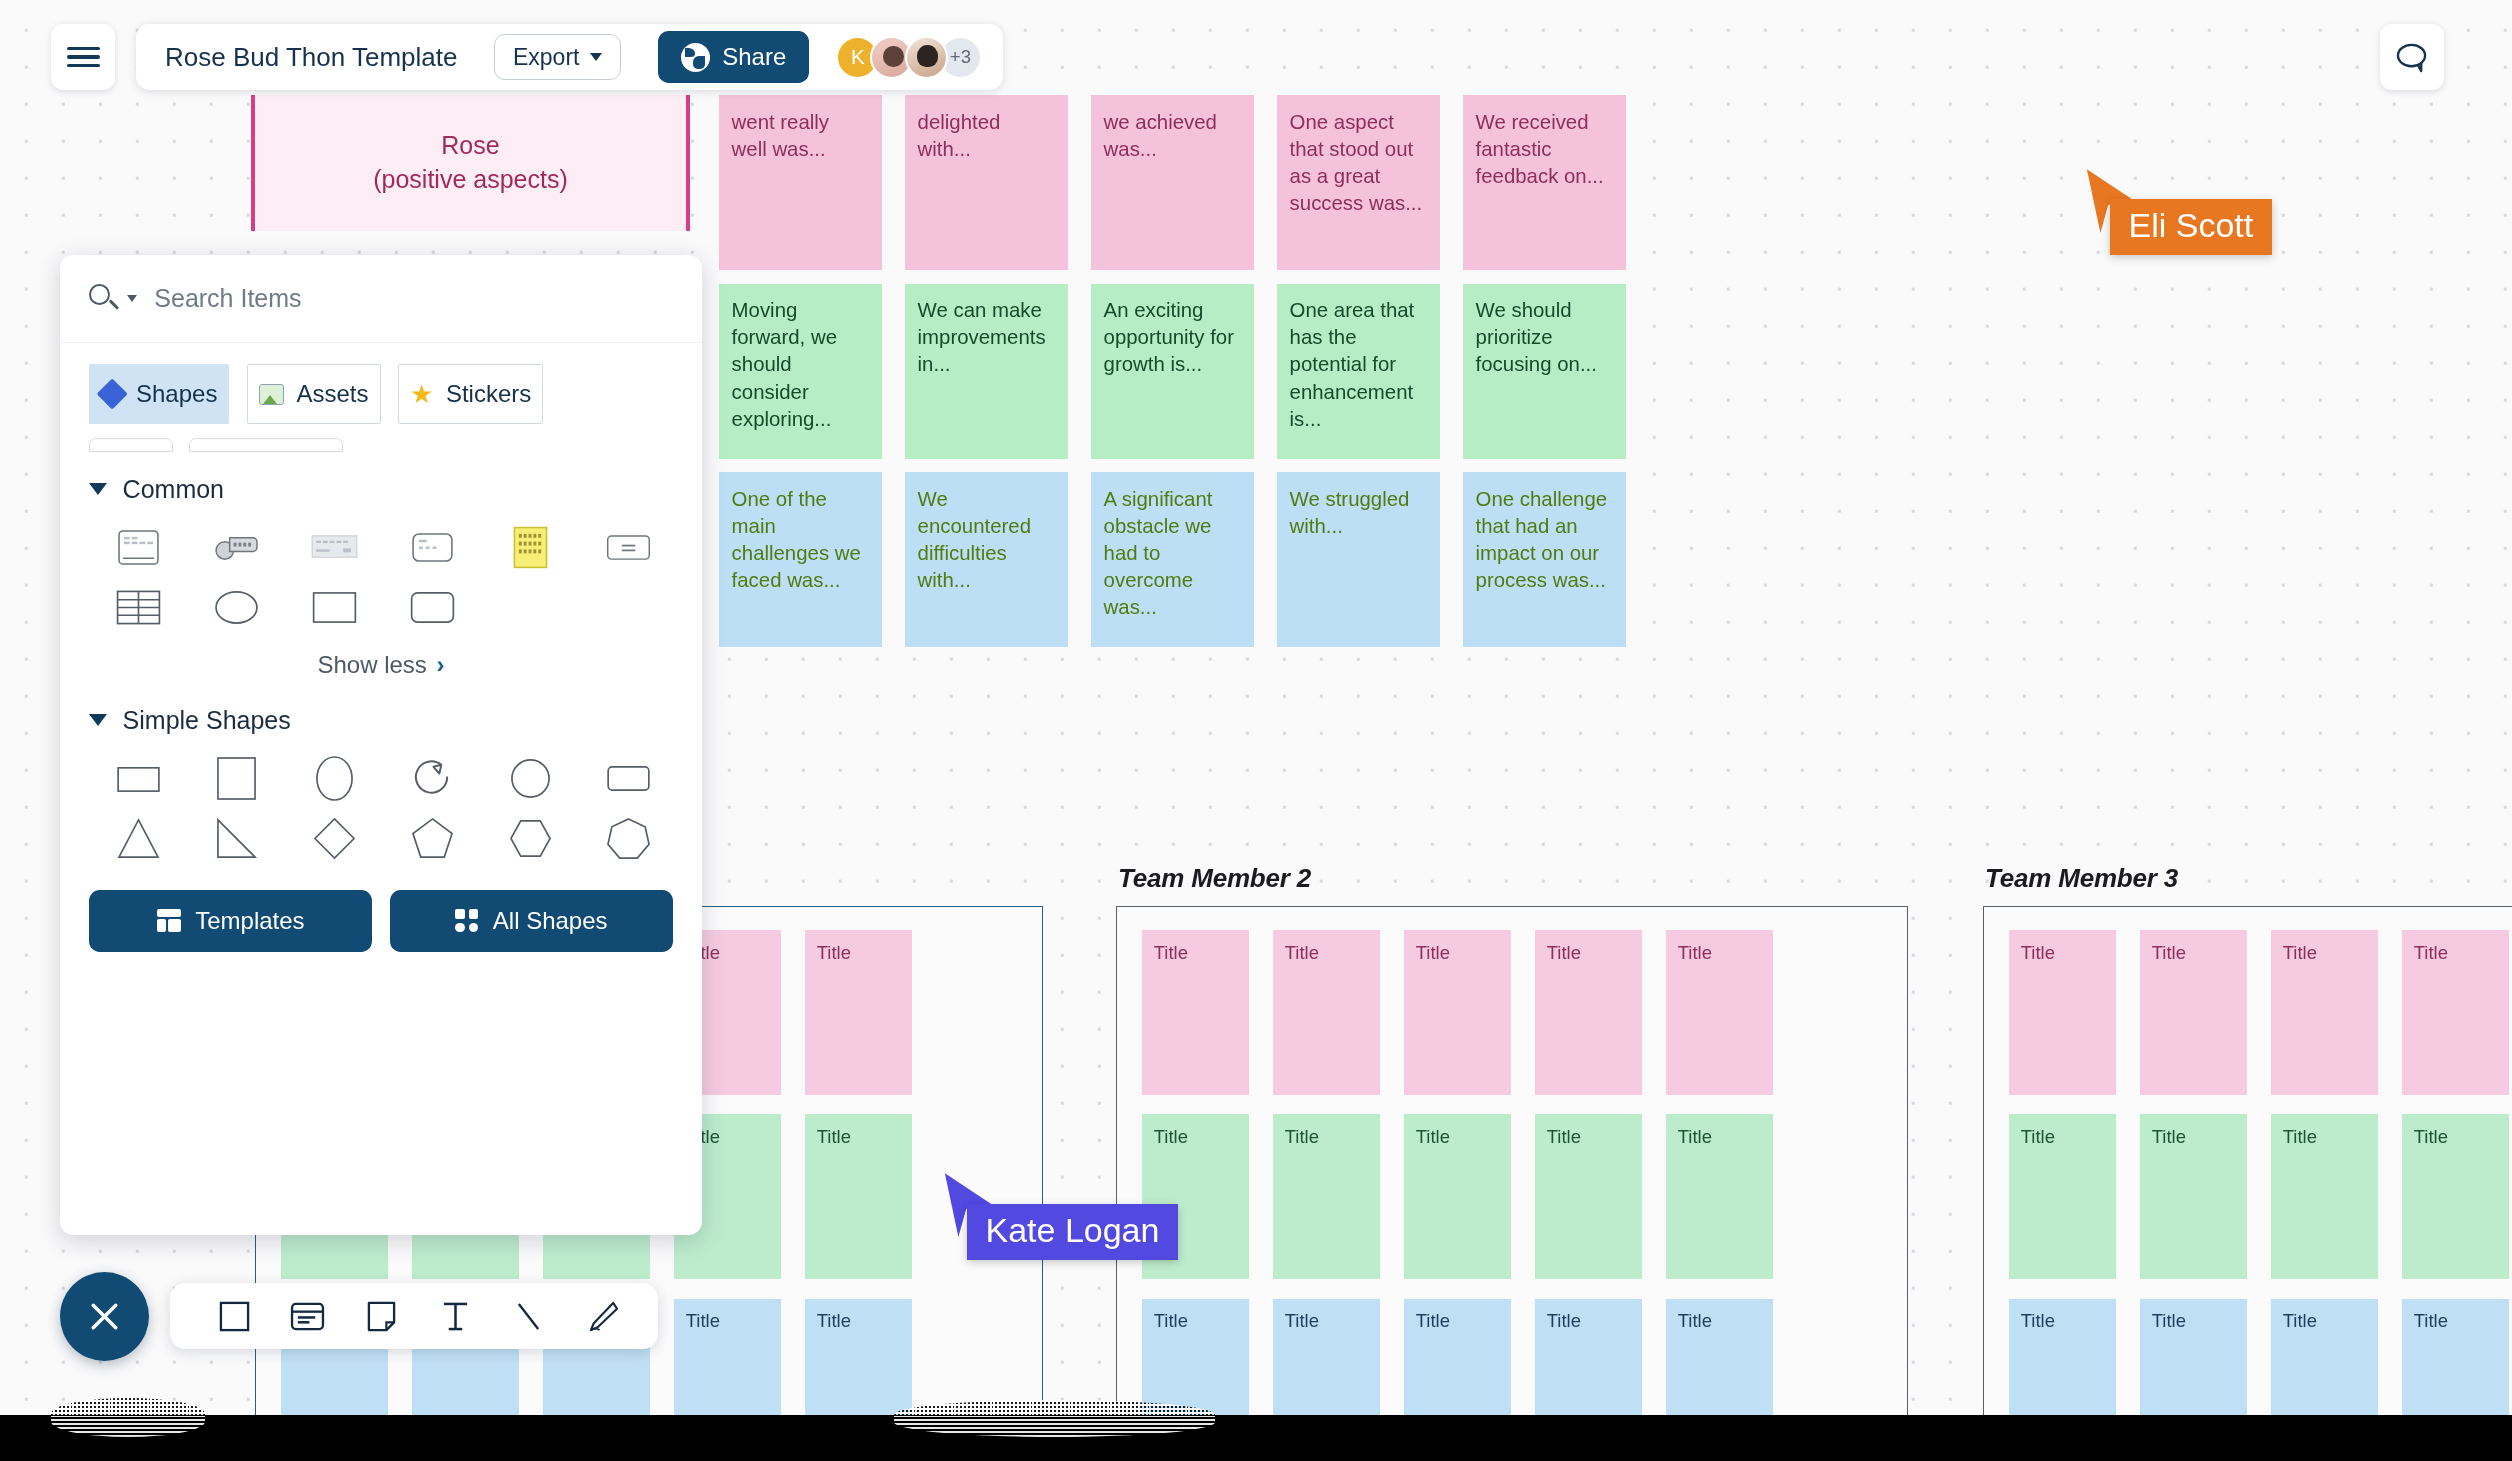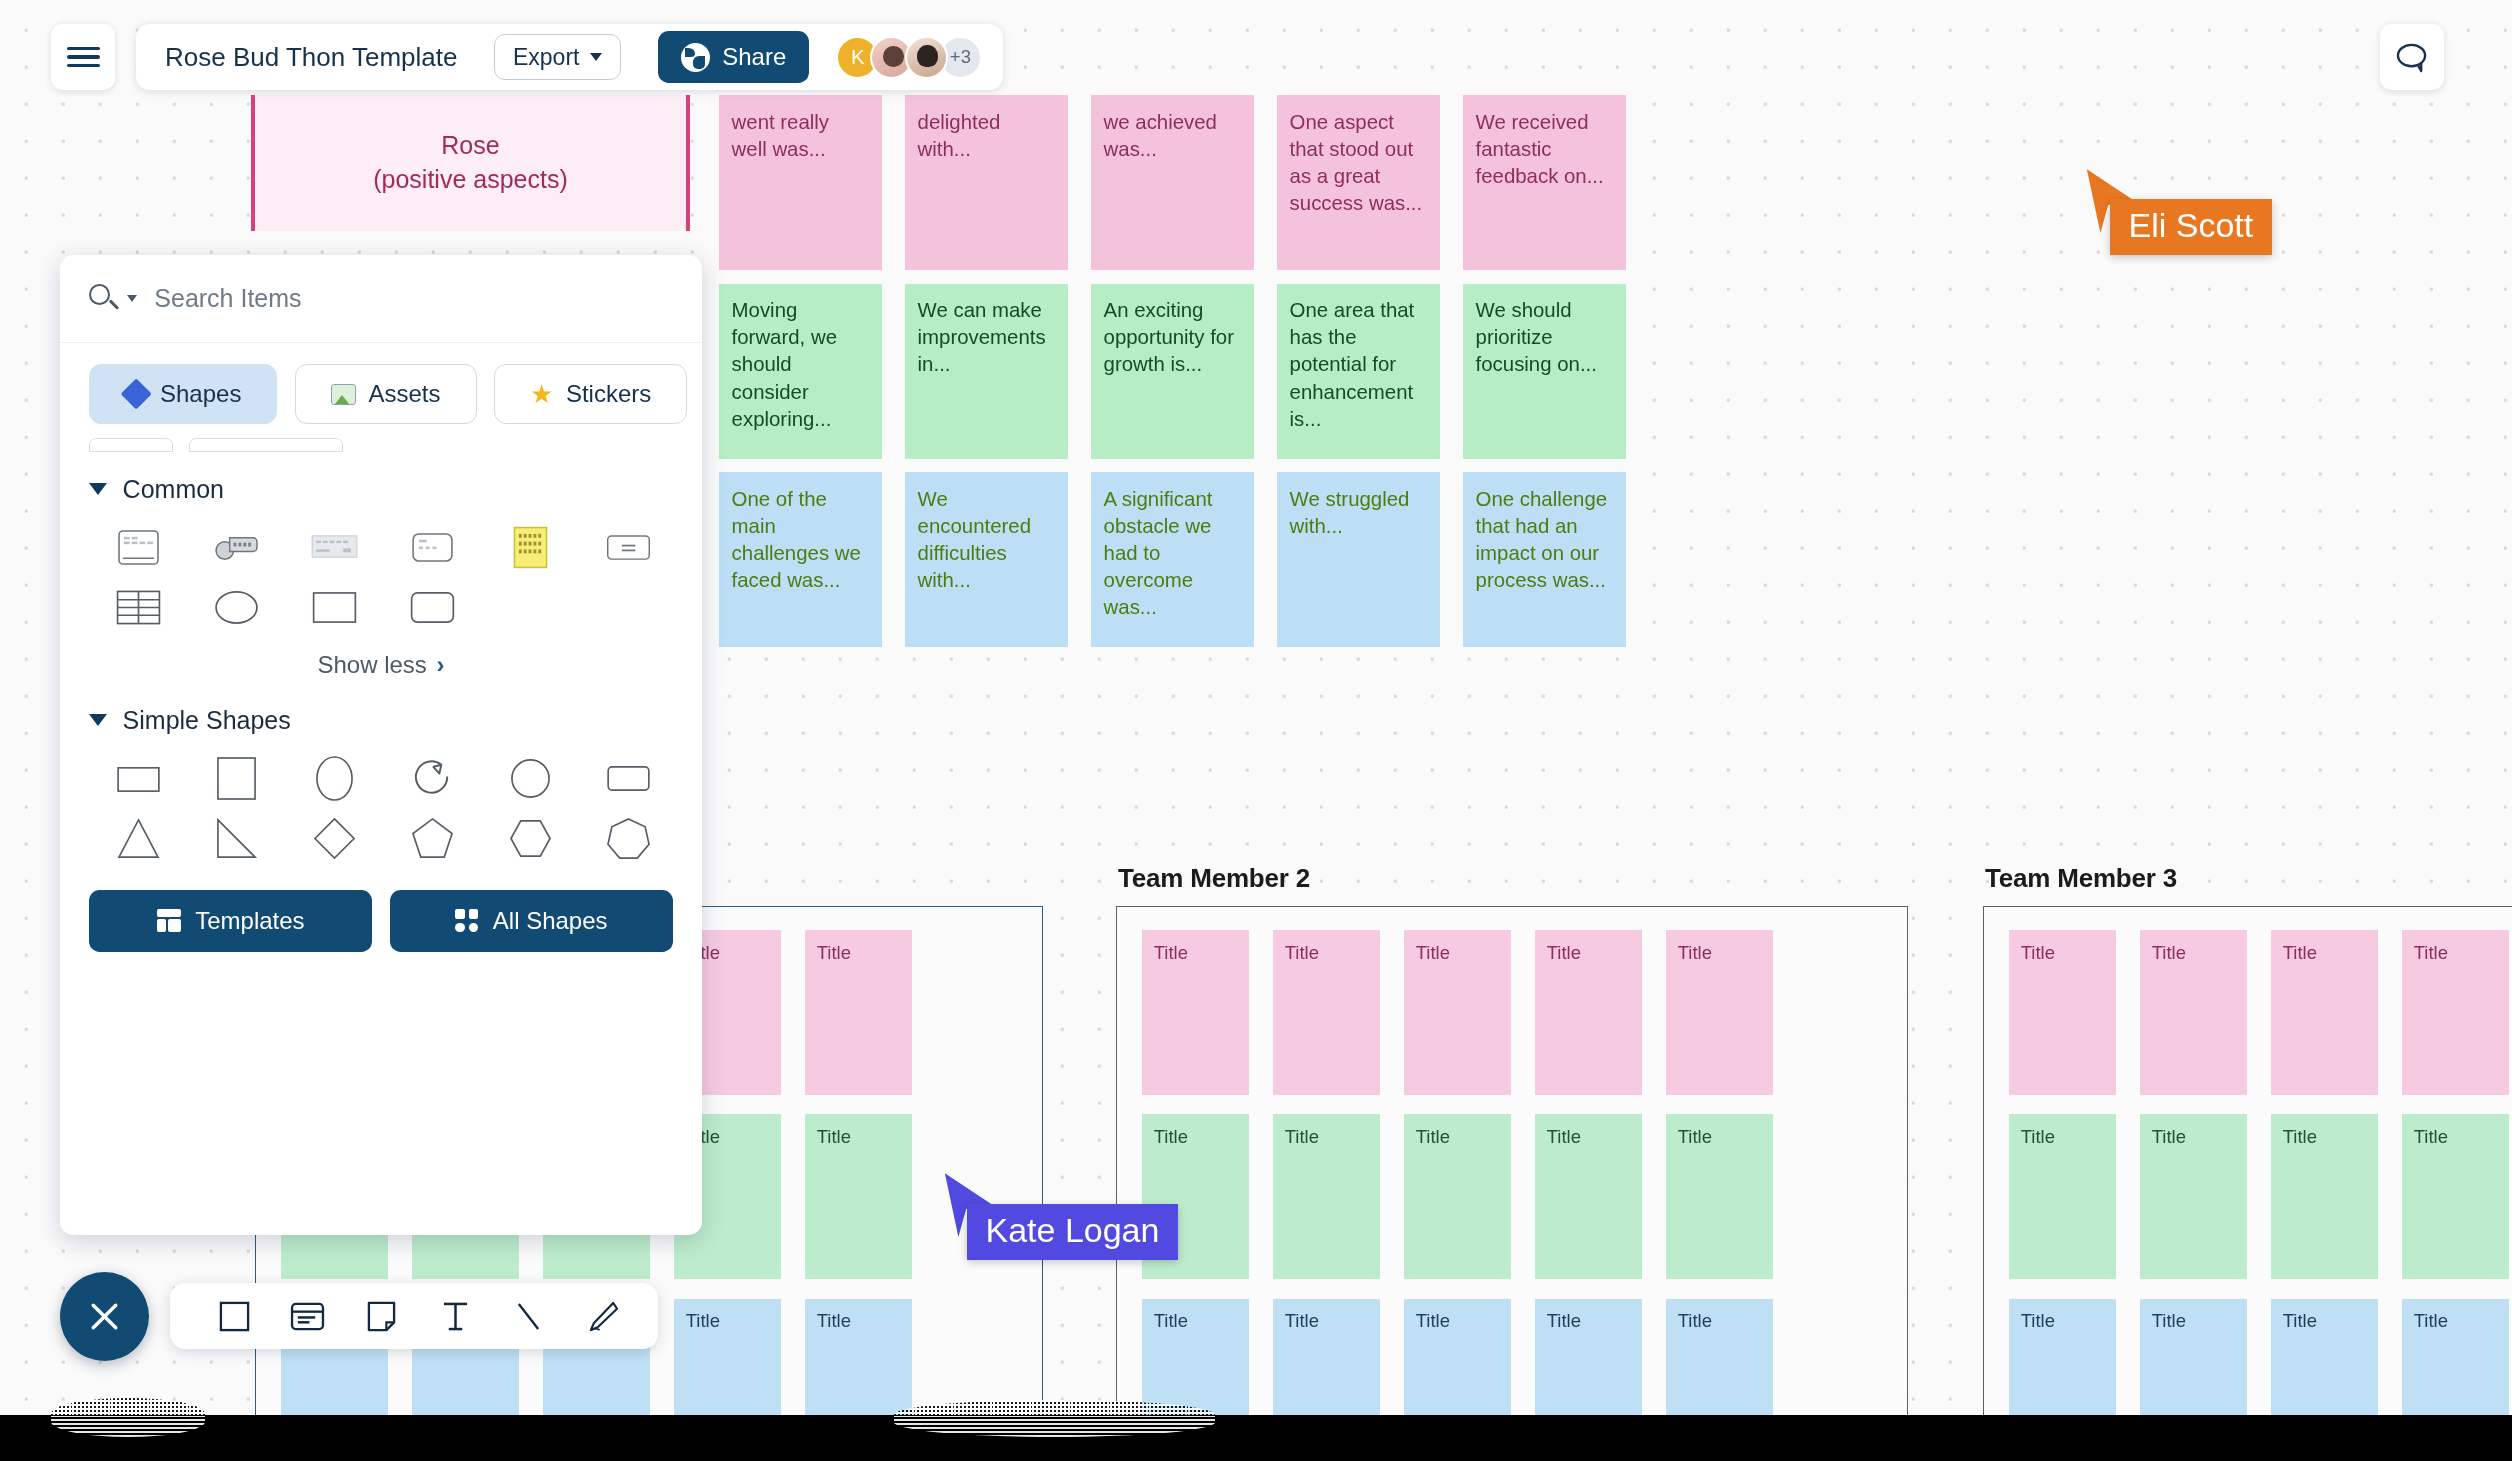--- a/index.html
+++ b/index.html
@@ -43,20 +43,21 @@
   }
   .note.pink  { background:#f5c2dc; color:#8d2e5c; }
   .note.green { background:#b6edc4; color:#17492a; }
   .note.blue  { background:#bcdff5; color:#4d7c0f; }
 
   
   .frame-title {
     position:absolute;
     font-size:26px; font-weight:bold; color:#1b1b1f;
     letter-spacing:-0.2px;
+    font-style:italic;
   }
   .frame {
     position:absolute;
     background:#fbfbfc;
     border:1.9px solid #5a6068;
   }
   .frame .fgrid { display:flex; gap:24px; padding:23px 25px; }
   .frame .fcol  { display:flex; flex-direction:column; gap:19.4px; }
   .tnote {
     width:107px; height:165px; padding:11.7px 11.7px;
@@ -150,21 +151,21 @@
   .mini-caret { width:0;height:0;border-left:5.8px solid transparent;border-right:5.8px solid transparent;border-top:7.8px solid #4b5a66; margin-left:8.8px;}
   #search-input {
     border:none; outline:none; font-size:25px; color:#3c4650;
     margin-left:17.5px; flex:1; font-family:inherit; background:transparent;
   }
   #search-input::placeholder{ color:#6f7b86; }
 
   #tabs { display:flex; gap:17.5px; padding:21.4px 29px 13.6px 29px; }
   .tab {
     display:flex; align-items:center; gap:12.6px;
-    height:60px; padding:0 35px; border-radius:12px;
+    height:60px; padding:0 11px; border-radius:2px;
     font-size:24px; color:#15314b; cursor:pointer;
     border:1.6px solid #d3d9e0; background:#fff; white-space:nowrap;
   }
   .tab.active { background:#cfe3f4; border-color:#cfe3f4; }
   .diamond { width:22.4px;height:22.4px;background:#3b63d8;transform:rotate(45deg);border-radius:1.9px;}
   .imgicon { width:25px;height:21.4px;border:1.9px solid #8ea2b5;background:#dff0d8;border-radius:2.9px;position:relative;overflow:hidden;}
   .imgicon:after{content:"";position:absolute;left:2.9px;bottom:0;border-left:7.8px solid transparent;border-right:7.8px solid transparent;border-bottom:9.7px solid #6aa84f;}
   .staricon{ color:#f5b719; font-size:26px; line-height:1; }
 
   

